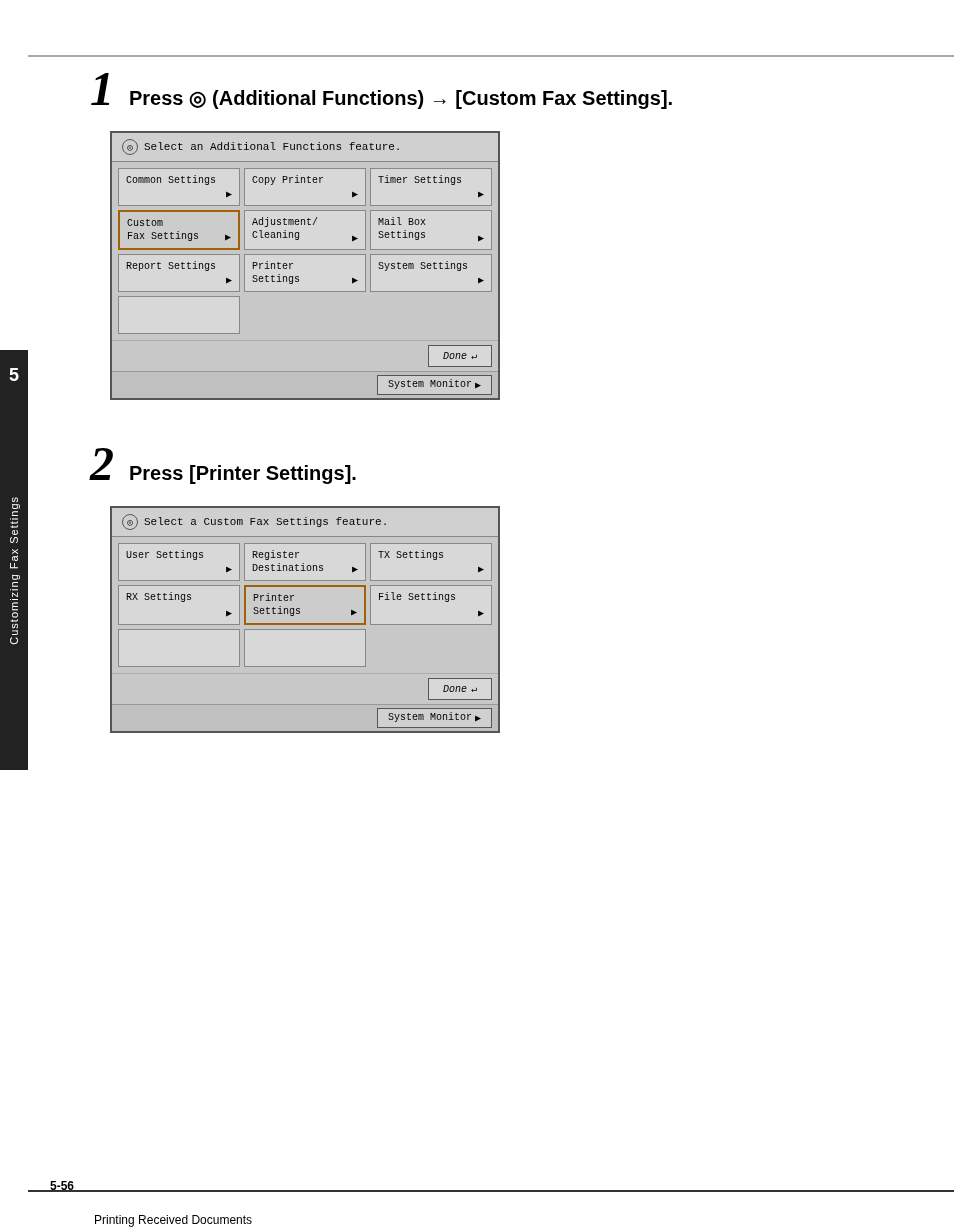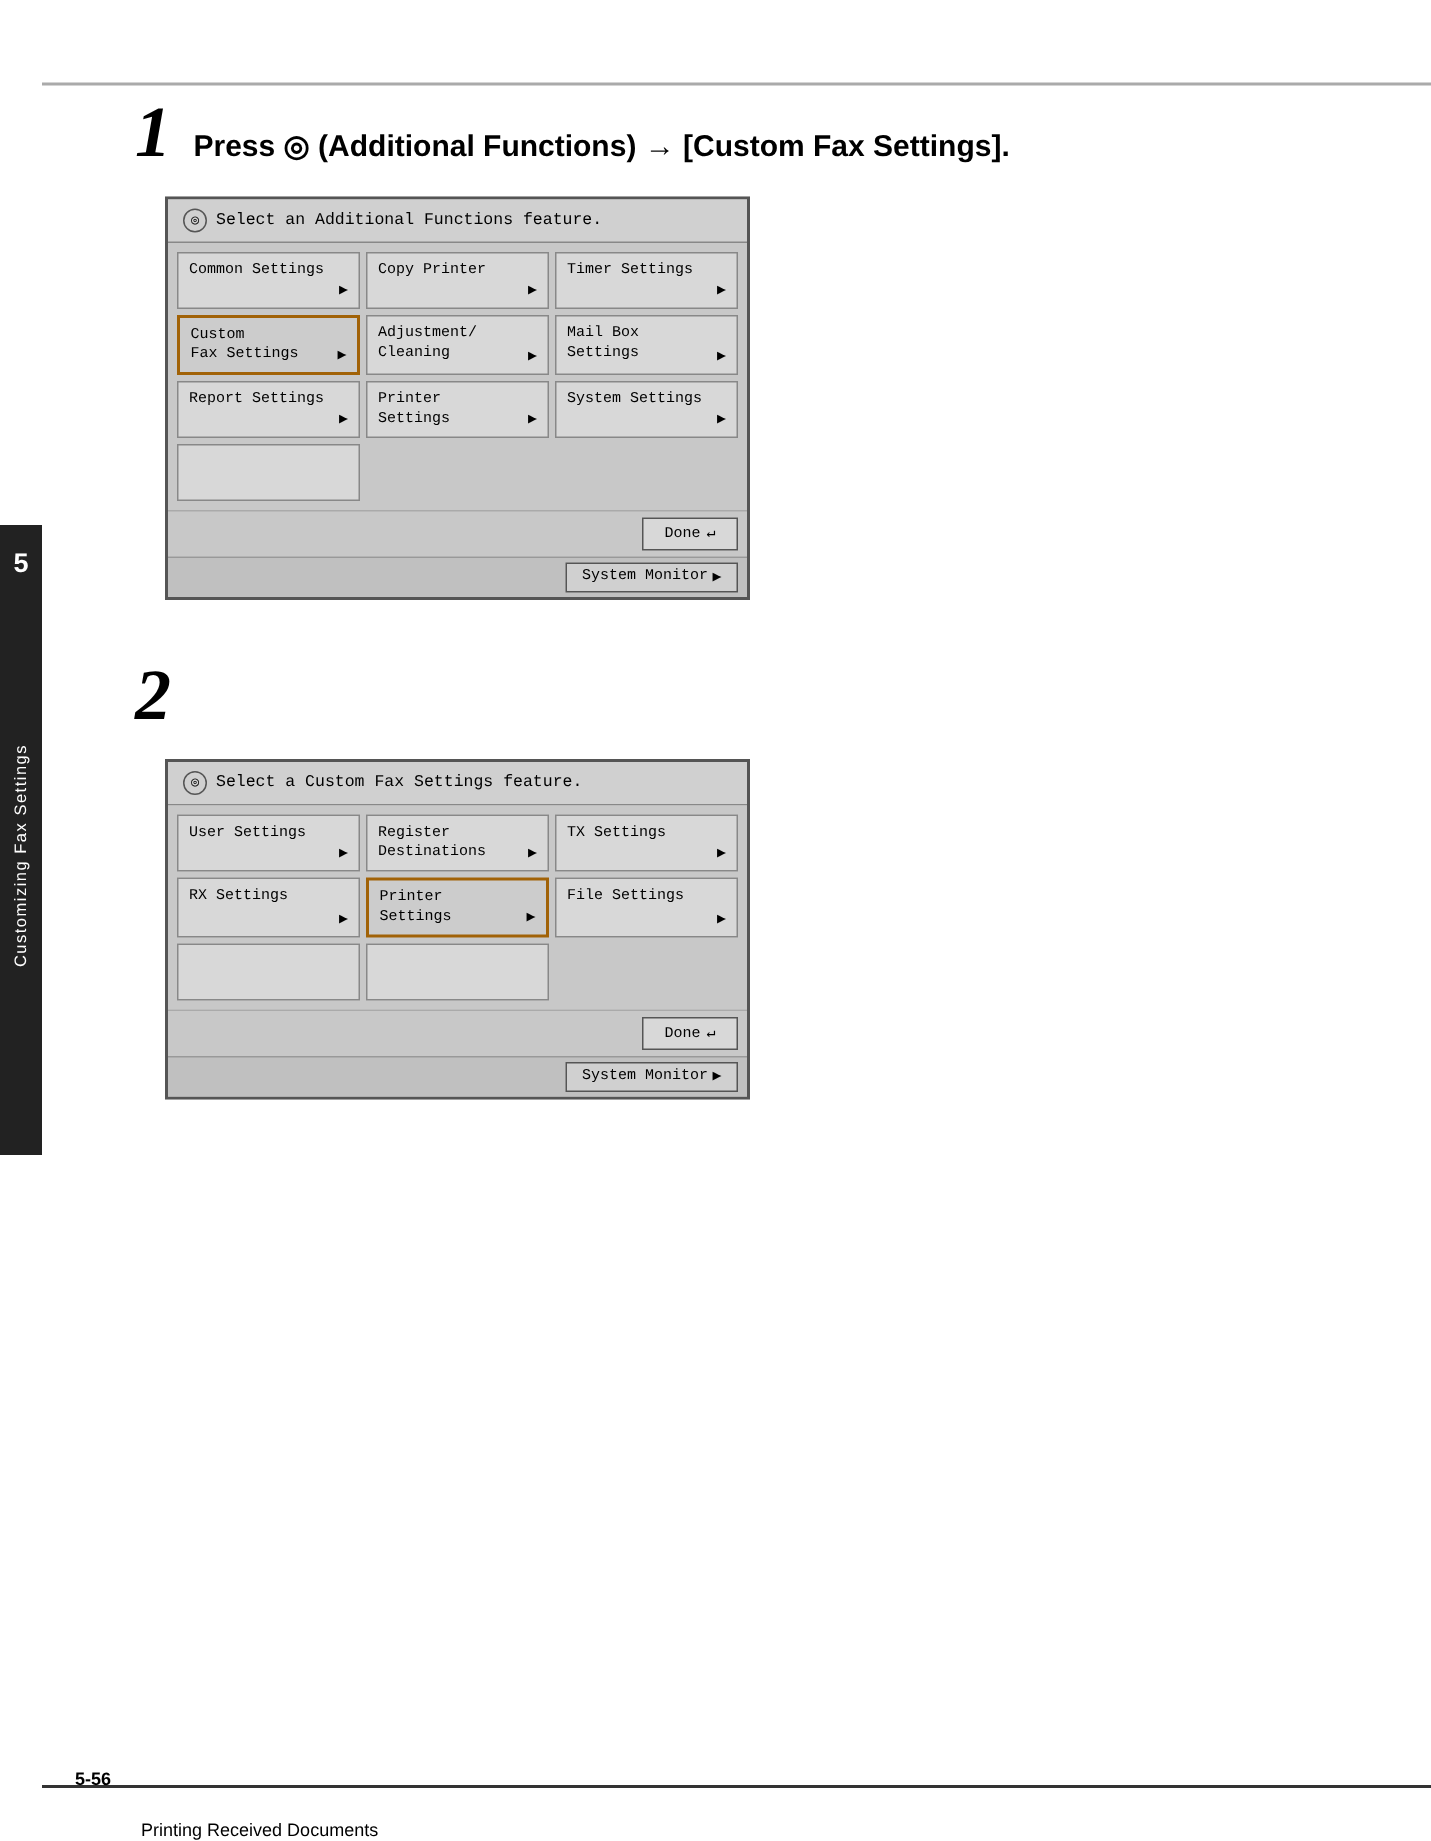--- a/index.html
+++ b/index.html
@@ -150,20 +150,21 @@
       font-size: 10px;
       align-self: flex-end;
       margin-left: 4px;
     }
     .lcd-footer {
       display: flex;
       justify-content: flex-end;
       padding: 4px 6px;
       background: #c8c8c8;
       border-top: 1px solid #aaa;
+      font-style: italic;
     }
     .lcd-done-btn {
       border: 1px solid #555;
       background: #d8d8d8;
       padding: 4px 14px;
       font-size: 10px;
       font-family: 'Courier New', monospace;
       cursor: pointer;
       display: flex;
       align-items: center;
@@ -287,20 +288,21 @@
           <span>System Monitor</span>
           <span>▶</span>
         </div>
       </div>
     </div>
   </div>
 
   <div class="step-section">
     <div class="step-heading">
       <span class="step-number">2</span>
+      <span class="step-title">Press [Printer Settings].</span>
     </div>
 
     <div class="lcd-screen">
       <div class="lcd-header">
         <span class="lcd-icon">◎</span>
         <span>Select a Custom Fax Settings feature.</span>
       </div>
       <div class="lcd-body">
 
         <div class="lcd-cell">

